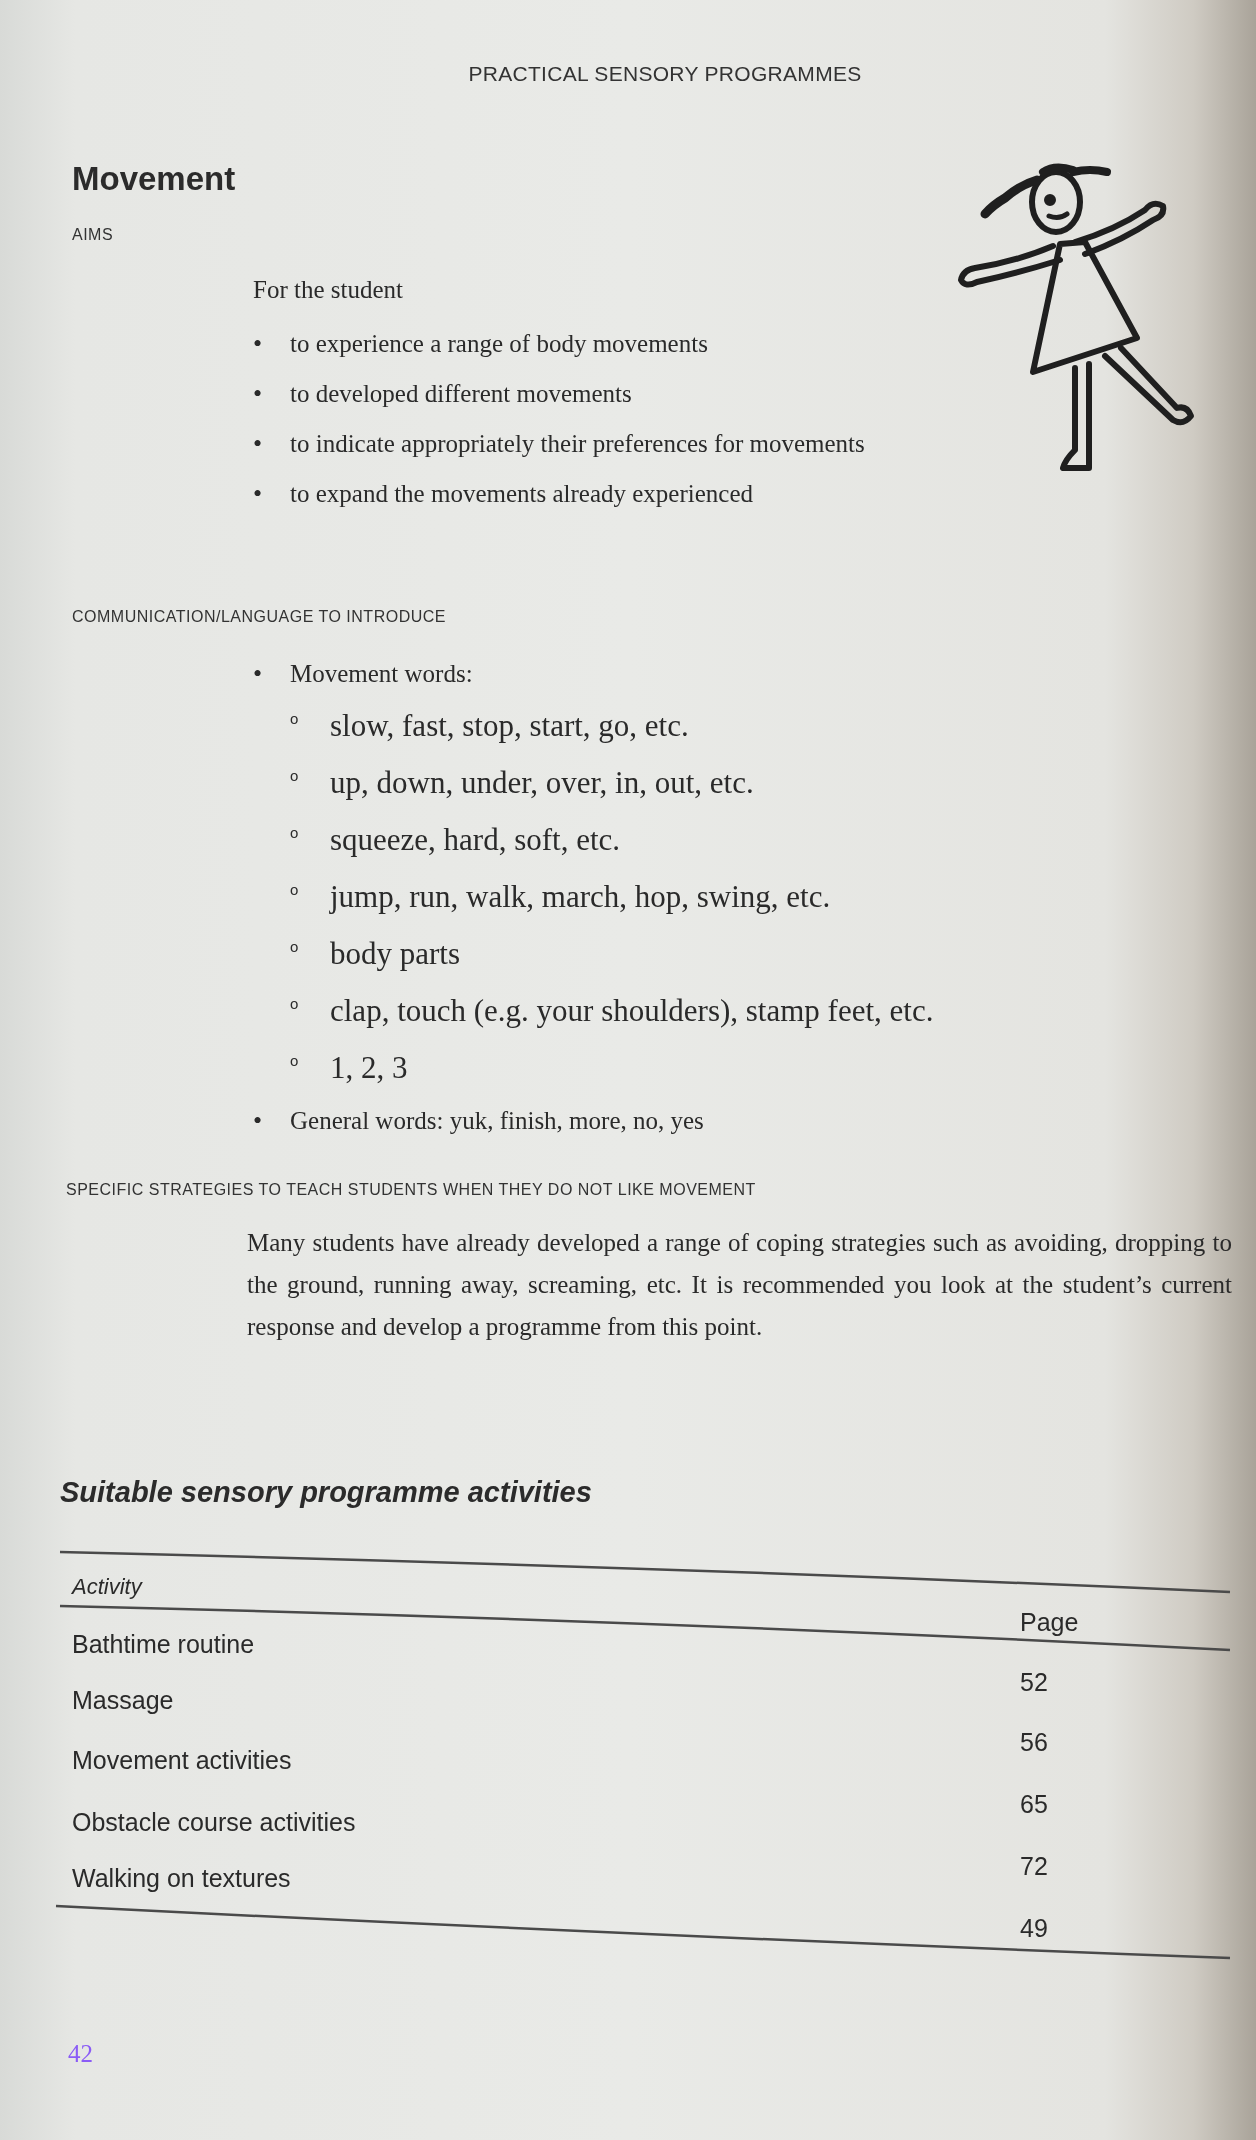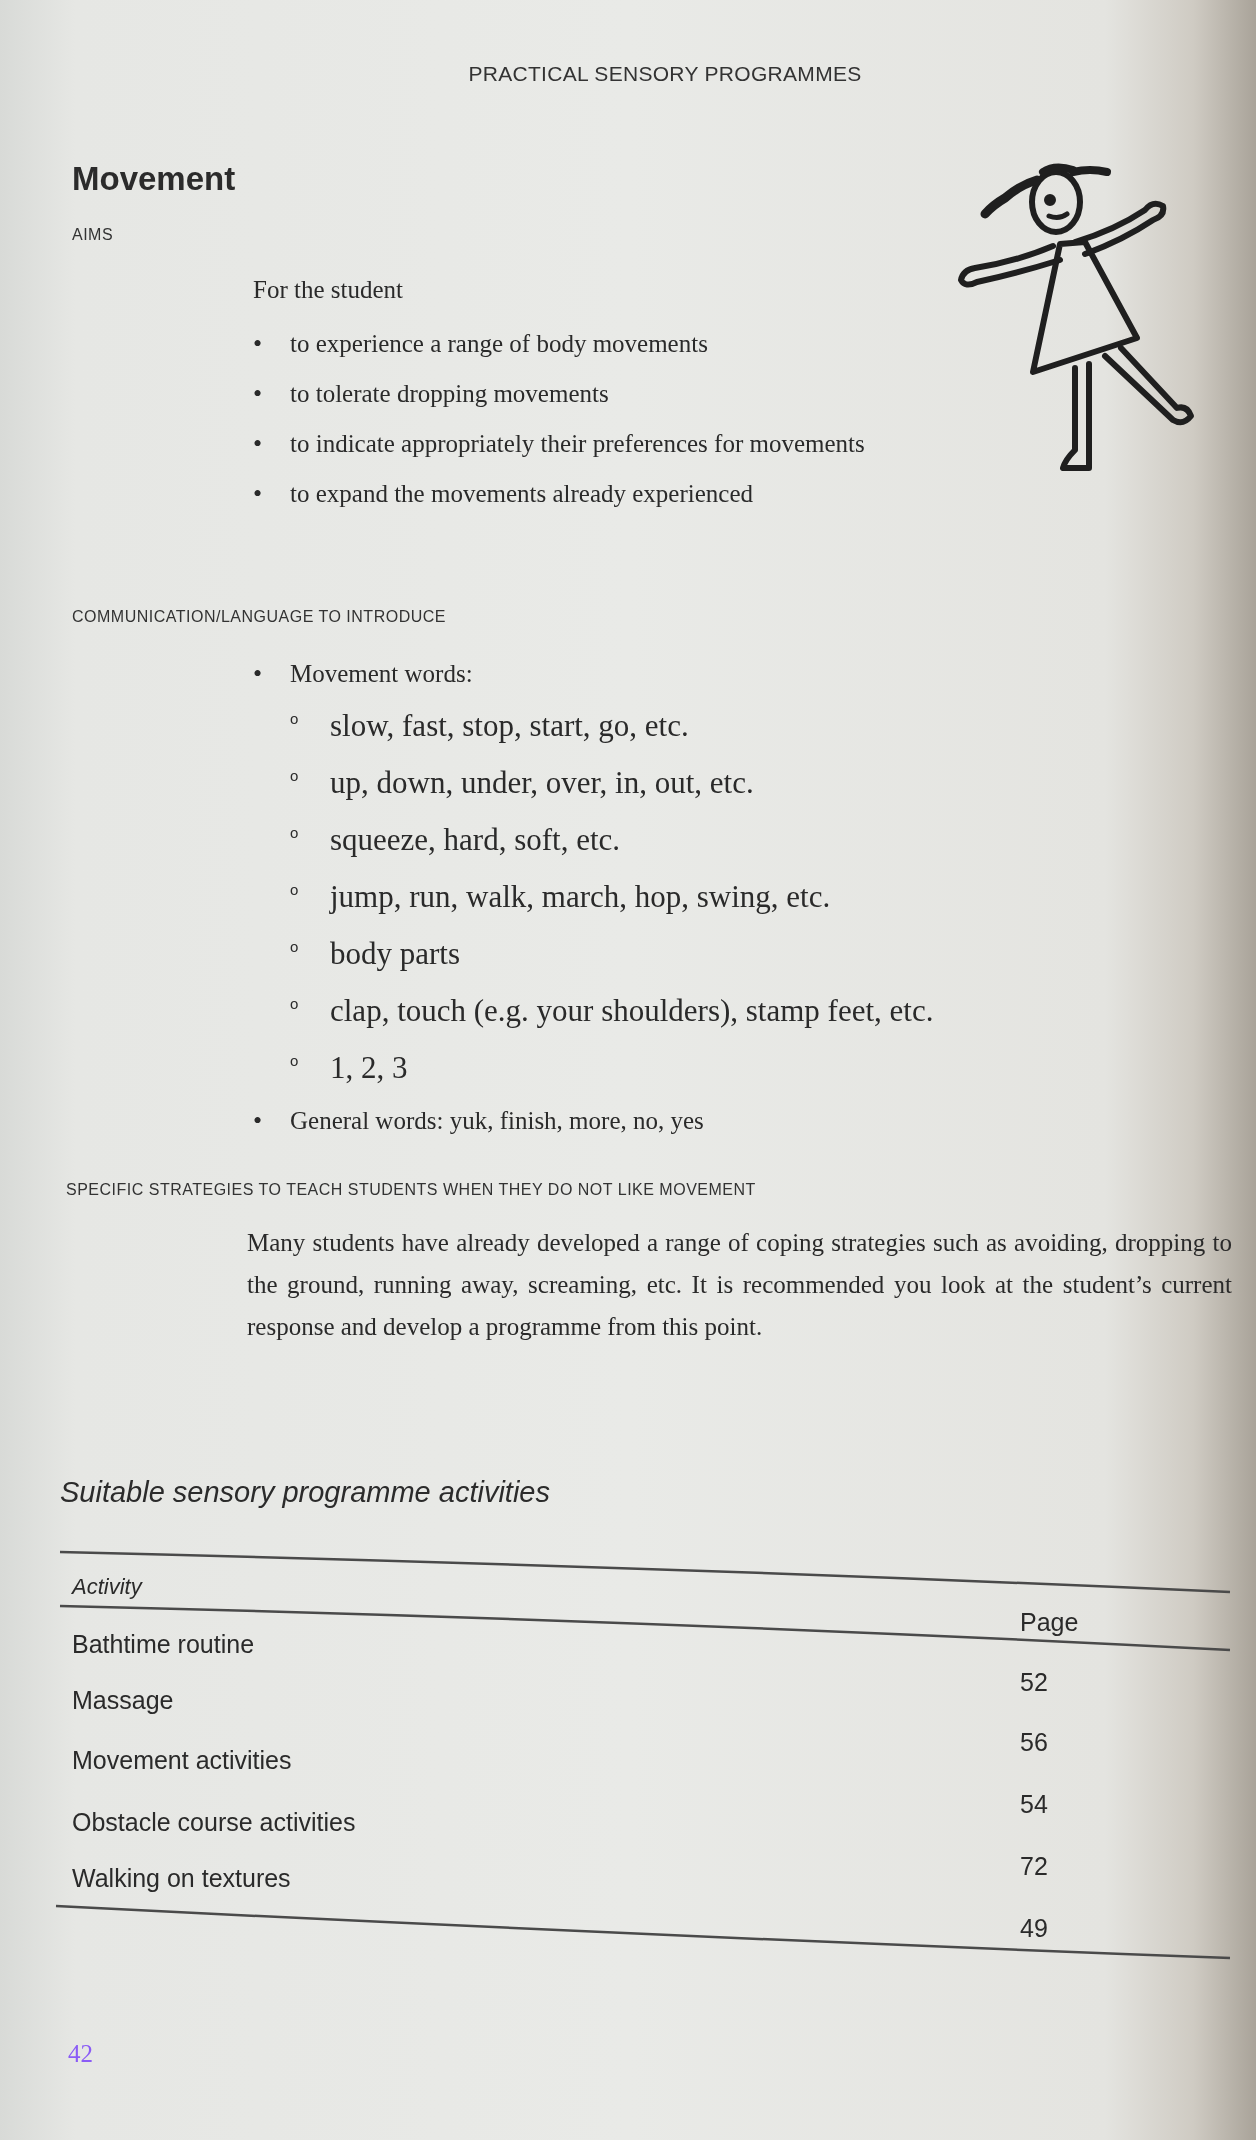--- a/index.html
+++ b/index.html
@@ -23,21 +23,21 @@
   .bullet-list li { position: relative; padding-left: 37px; font-size: 25px; }
   .bullet-list li::before { content: "\2022"; position: absolute; left: 0; top: -1px; font-size: 26px; }
   .sub-list { margin: 0; padding: 0; list-style: none; }
   .sub-list li { padding-left: 40px; position: relative; font-size: 31px; }
   .sub-list li::before { content: "o"; position: absolute; left: 0; top: 2px; font-size: 15px; font-family: "Liberation Sans", sans-serif; }
 
   .comm-label { top: 608px; left: 72px; }
   .strat-label { top: 1181px; left: 66px; }
   .strategy-text { top: 1222px; left: 247px; width: 985px; font-size: 25px; line-height: 42px; text-align: justify; }
 
-  .table-title { top: 1476px; left: 60px; font-size: 29px; font-weight: normal; font-style: italic; color: #2b2b2b; }
+  .table-title { top: 1476px; left: 60px; font-size: 29px; font-weight: bold; font-style: italic; color: #2b2b2b; }
   .rules { top: 1540px; left: 0; }
   .col-head-activity { top: 1574px; left: 72px; font-size: 22px; font-style: italic; }
   .col-head-page { top: 1608px; left: 1020px; font-size: 25px; }
   .row-name { left: 72px; font-size: 25px; text-align: right; }
   .row-page { left: 1020px; font-size: 25px; }
   .page-number { top: 2040px; left: 68px; font-size: 25px; color: #8b5cf6; }
   .illustration { top: 150px; left: 925px; }
 </style>
 </head>
 <body>
@@ -68,21 +68,21 @@
 
     <path d="M180 206 L248 270 Q258 276 266 266 Q262 255 252 258 L196 198"></path>
   </g>
 </svg>
 
 <div class="abs sans caps-label aims-label">AIMS</div>
 <div class="abs serif intro">For the student</div>
 
 <ul class="abs serif bullet-list" style="top:330px;">
   <li style="margin-bottom:22px;">to experience a range of body movements</li>
-  <li style="margin-bottom:22px;">to tolerate dropping movements</li>
+  <li style="margin-bottom:22px;">to developed different movements</li>
   <li style="margin-bottom:22px;">to indicate appropriately their preferences for movements</li>
   <li>to expand the movements already experienced</li>
 </ul>
 
 <div class="abs sans caps-label comm-label">COMMUNICATION/LANGUAGE TO INTRODUCE</div>
 
 <ul class="abs serif bullet-list" style="top:660px;">
   <li>
     <span>Movement words:</span>
     <ul class="sub-list" style="margin-top:20px;">
@@ -112,21 +112,21 @@
 <div class="abs sans col-head-activity">Activity</div>
 <div class="abs sans col-head-page">Page</div>
 
 <div class="abs sans row-name" style="top:1630px;">Bathtime routine</div>
 <div class="abs sans row-page" style="top:1668px;">52</div>
 
 <div class="abs sans row-name" style="top:1686px;">Massage</div>
 <div class="abs sans row-page" style="top:1728px;">56</div>
 
 <div class="abs sans row-name" style="top:1746px;">Movement activities</div>
-<div class="abs sans row-page" style="top:1790px;">54</div>
+<div class="abs sans row-page" style="top:1790px;">65</div>
 
 <div class="abs sans row-name" style="top:1808px;">Obstacle course activities</div>
 <div class="abs sans row-page" style="top:1852px;">72</div>
 
 <div class="abs sans row-name" style="top:1864px;">Walking on textures</div>
 <div class="abs sans row-page" style="top:1914px;">49</div>
 
 <div class="abs serif page-number">42</div>
 
 </body></html>

